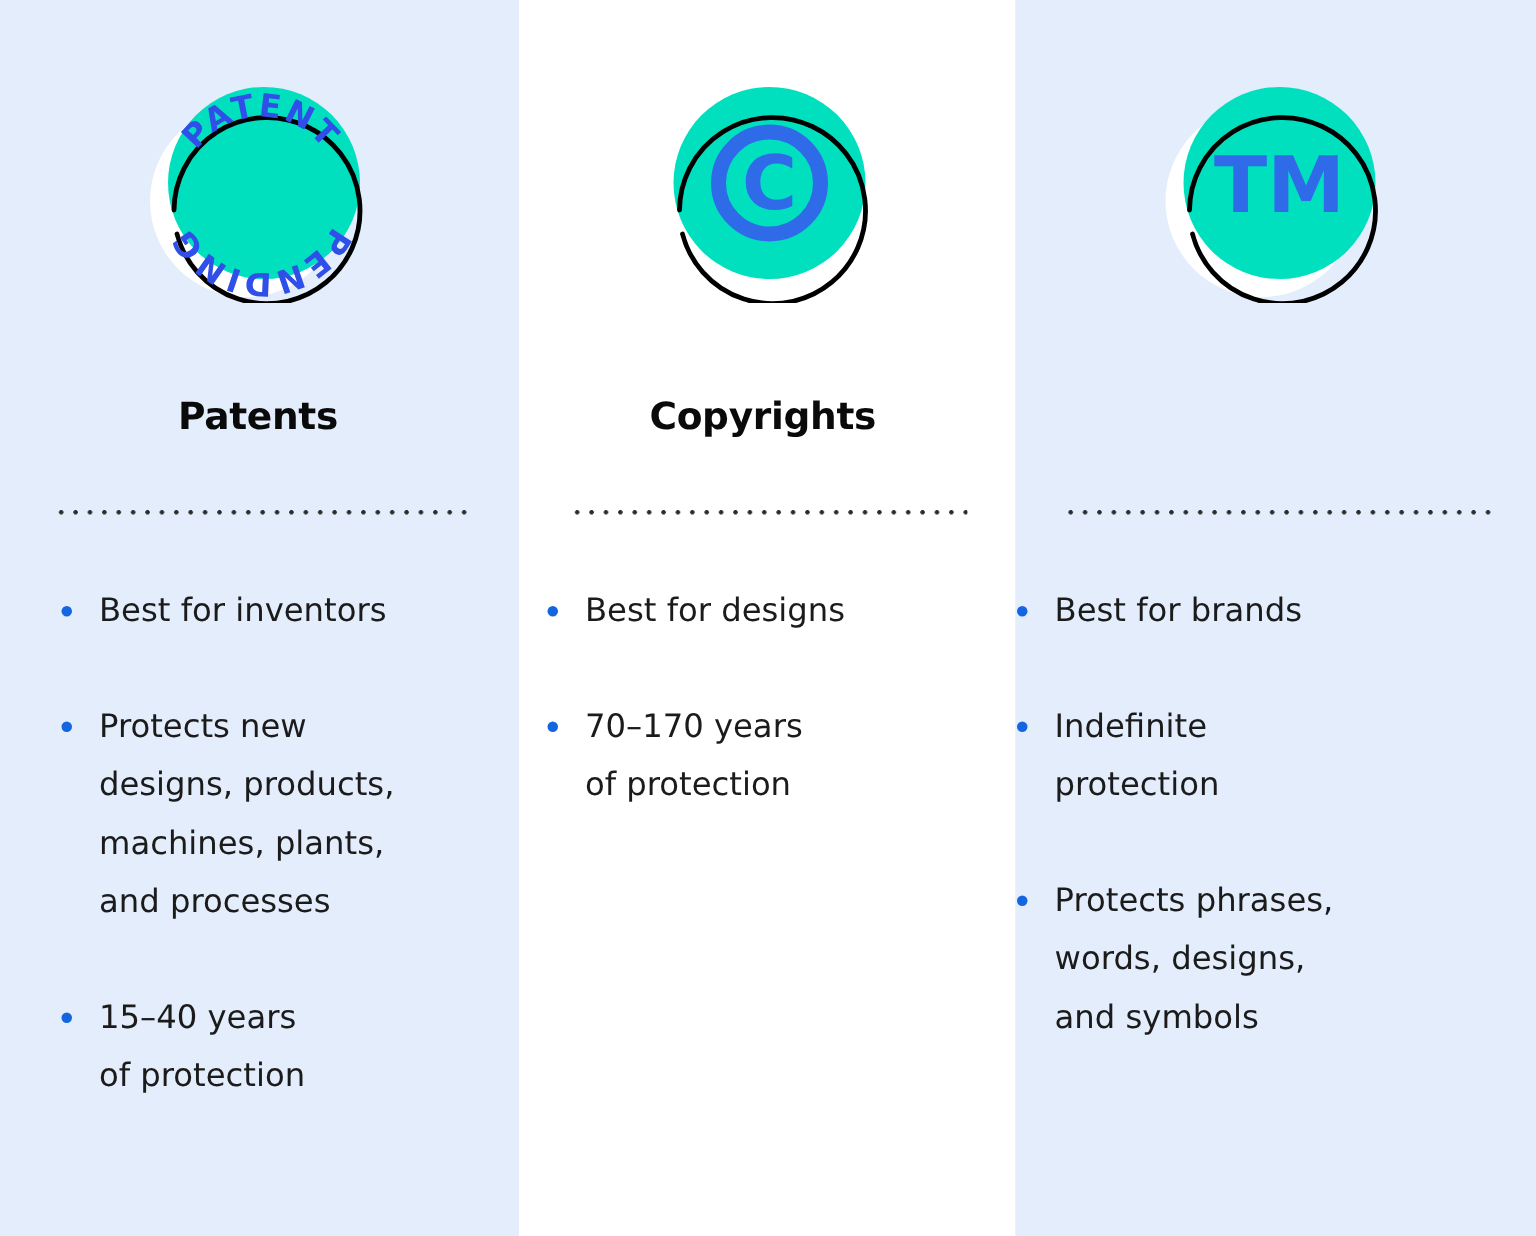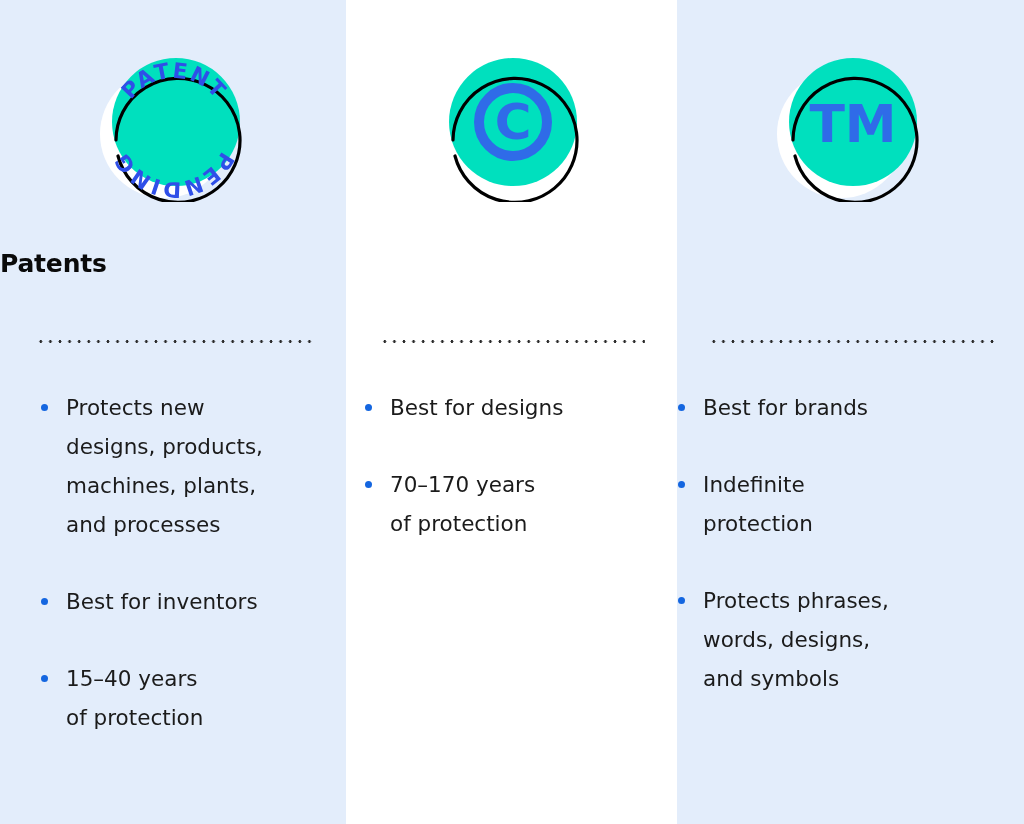--- a/index.html
+++ b/index.html
@@ -54,26 +54,26 @@
     display: flex;
     align-items: center;
     justify-content: center;
     padding-top: 8px;
     box-sizing: border-box;
   }
   .badge-svg { display: block; }
 
   
   .col-title {
-    text-align: left;
+    text-align: center;
     font-size: 25px;
     font-weight: bold;
     color: #0a0a0a;
     letter-spacing: -0.2px;
-    margin-top: 4px;
+    margin-top: 18px;
     font-family: "DejaVu Sans", "Liberation Sans", sans-serif;
   }
 
   
   .divider {
     position: absolute;
     left: 36px;
     right: 28px;
     top: 340px;
     height: 3px;
@@ -153,48 +153,49 @@
           <text font-family="'DejaVu Sans','Liberation Sans',sans-serif" font-size="21.5" font-weight="bold" fill="#2f4fe8" letter-spacing="1.6">
             <textPath href="#arcBotP" startOffset="50%" text-anchor="middle">PENDING</textPath>
           </text>
         </svg>
       </div>
       <div class="col-title">Patents</div>
       <div class="divider"></div>
       <ul class="bullets">
         <li class="bullet">
           <span class="dot"></span>
+          <span class="btext">Best for inventors</span>
+        </li>
+        <li class="bullet">
+          <span class="dot"></span>
           <span class="btext">Protects new
 designs, products,
 machines, plants,
 and processes</span>
-        </li>
-        <li class="bullet">
-          <span class="dot"></span>
-          <span class="btext">Best for inventors</span>
         </li>
         <li class="bullet">
           <span class="dot"></span>
           <span class="btext">15–40 years
 of protection</span>
         </li>
       </ul>
     </div>
 
     <div class="col col-2">
       <div class="icon-wrap">
         <svg class="badge-svg" width="160" height="150" viewBox="0 0 160 150">
           <circle cx="72" cy="82" r="64" fill="#ffffff"></circle>
           <circle cx="84" cy="70" r="64" fill="#00e0be"></circle>
           <path d="M 24 88 A 62 62 0 1 1 26 104" fill="none" stroke="#000000" stroke-width="3.2" stroke-linecap="round"></path>
 
           <circle cx="84" cy="70" r="34" fill="none" stroke="#2f6be8" stroke-width="10"></circle>
           <text x="84" y="70" text-anchor="middle" dominant-baseline="central" font-family="'DejaVu Sans','Liberation Sans',sans-serif" font-size="50" font-weight="bold" fill="#2f6be8">C</text>
         </svg>
       </div>
+      <div class="col-title">Copyrights</div>
       <div class="divider"></div>
       <ul class="bullets">
         <li class="bullet">
           <span class="dot"></span>
           <span class="btext">Best for designs</span>
         </li>
         <li class="bullet">
           <span class="dot"></span>
           <span class="btext">70–170 years
 of protection</span>

